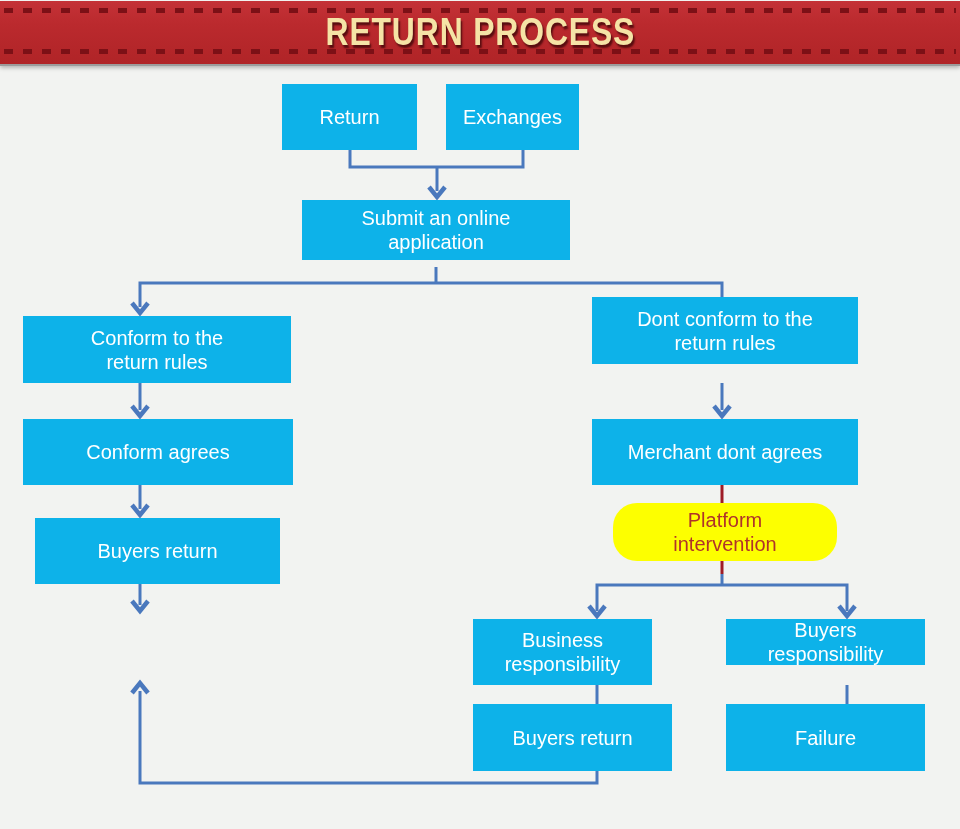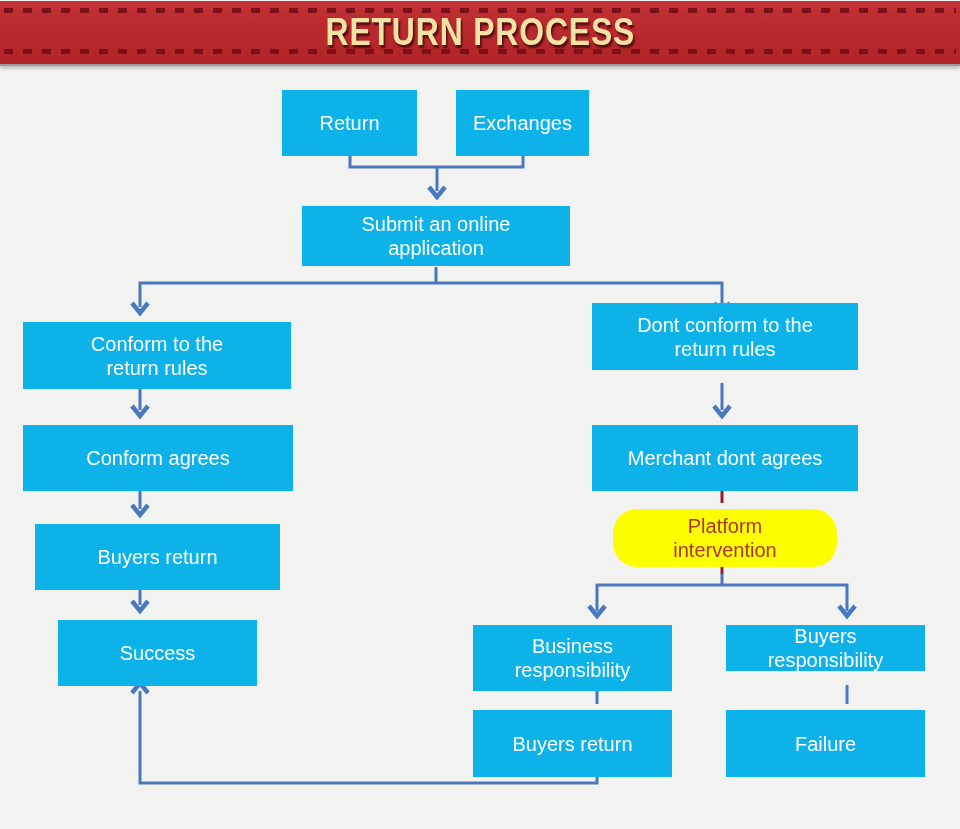--- a/index.html
+++ b/index.html
@@ -48,21 +48,20 @@
   }
   
   .node{
     position:absolute;
     background:var(--node-cyan);
     color:var(--node-text);
     display:flex;align-items:center;justify-content:center;
     text-align:center;
     font-size:20px;line-height:24px;
     white-space:pre-line;
-    margin-top:6px;
   }
   .node.highlight{
     background:var(--highlight-yellow);
     color:var(--highlight-text-red);
     border-radius:24px;
   }
   
   svg.connectors{
     position:absolute;left:0;top:0;width:960px;height:829px;
     pointer-events:none;
@@ -111,43 +110,42 @@
       <path class="ah" d="M839 606 L847 616 L855 606"></path>
       <path d="M597 685 V704"></path>
       <path d="M847 685 V704"></path>
       <path d="M597 771 V783 H140 V691"></path>
       <path class="ah" d="M132 693 L140 683 L148 693"></path>
     </g>
   </svg>
 
   <div class="node" style="left:282px;top:84px;width:135px;height:66px">Return</div>
 
-  <div class="node" style="left:456px;top:84px;width:133px;height:66px">Exchanges</div>
+  <div class="node" style="left:446px;top:84px;width:133px;height:66px">Exchanges</div>
 
   <div class="node" style="left:302px;top:200px;width:268px;height:60px">Submit an online
 application</div>
 
   <div class="node" style="left:23px;top:316px;width:268px;height:67px">Conform to the
 return rules</div>
 
   <div class="node" style="left:592px;top:297px;width:266px;height:67px">Dont conform to the
 return rules</div>
 
   <div class="node" style="left:23px;top:419px;width:270px;height:66px">Conform agrees</div>
 
   <div class="node" style="left:592px;top:419px;width:266px;height:66px">Merchant dont agrees</div>
 
   <div class="node highlight" style="left:613px;top:503px;width:224px;height:58px">Platform
 intervention</div>
 
   <div class="node" style="left:35px;top:518px;width:245px;height:66px">Buyers return</div>
 
-  <div class="node" style="left:58px;top:614px;width:199px;height:66px">Success</div>
 
-  <div class="node" style="left:473px;top:619px;width:199px;height:66px">Business
+  <div class="node" style="left:473px;top:619px;width:179px;height:66px">Business
 responsibility</div>
 
   <div class="node" style="left:726px;top:619px;width:199px;height:46px">Buyers
 responsibility</div>
 
   <div class="node" style="left:473px;top:704px;width:199px;height:67px">Buyers return</div>
 
   <div class="node" style="left:726px;top:704px;width:199px;height:67px">Failure</div>
 
 </div>

